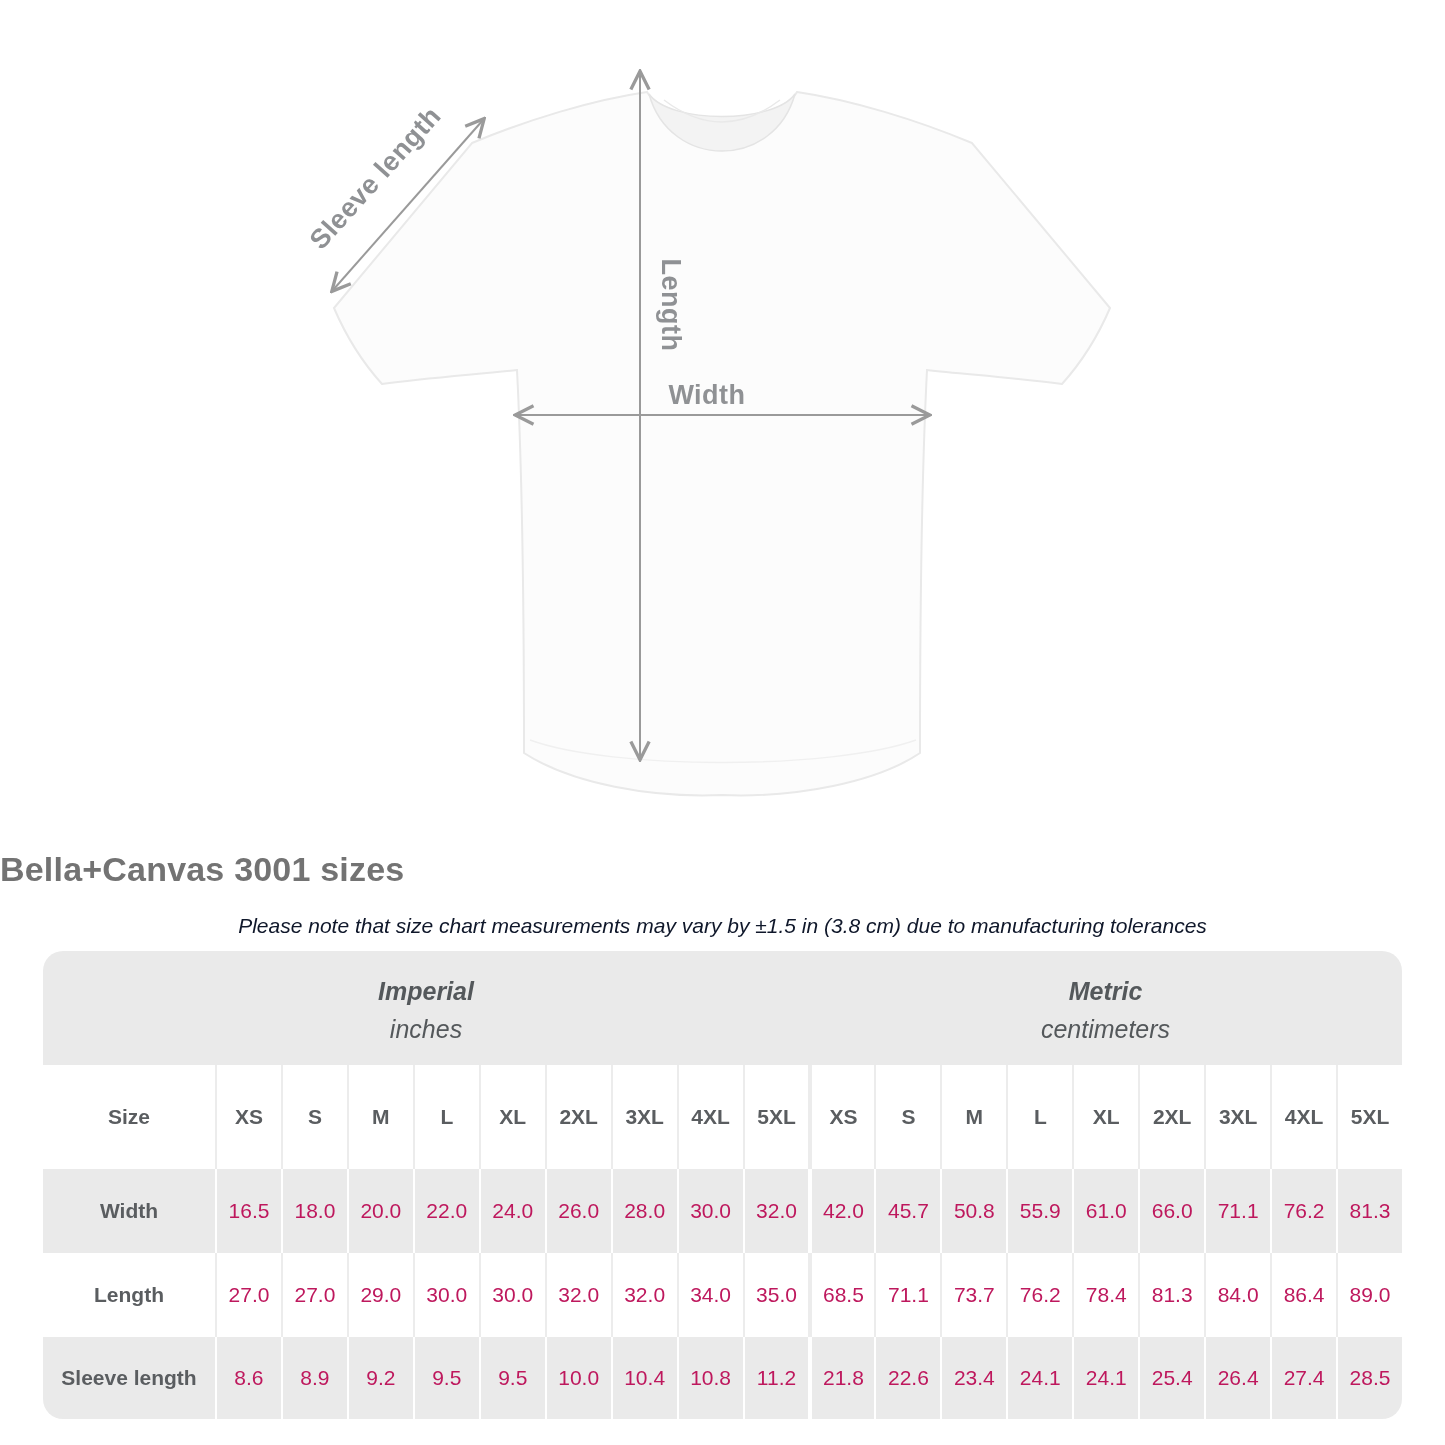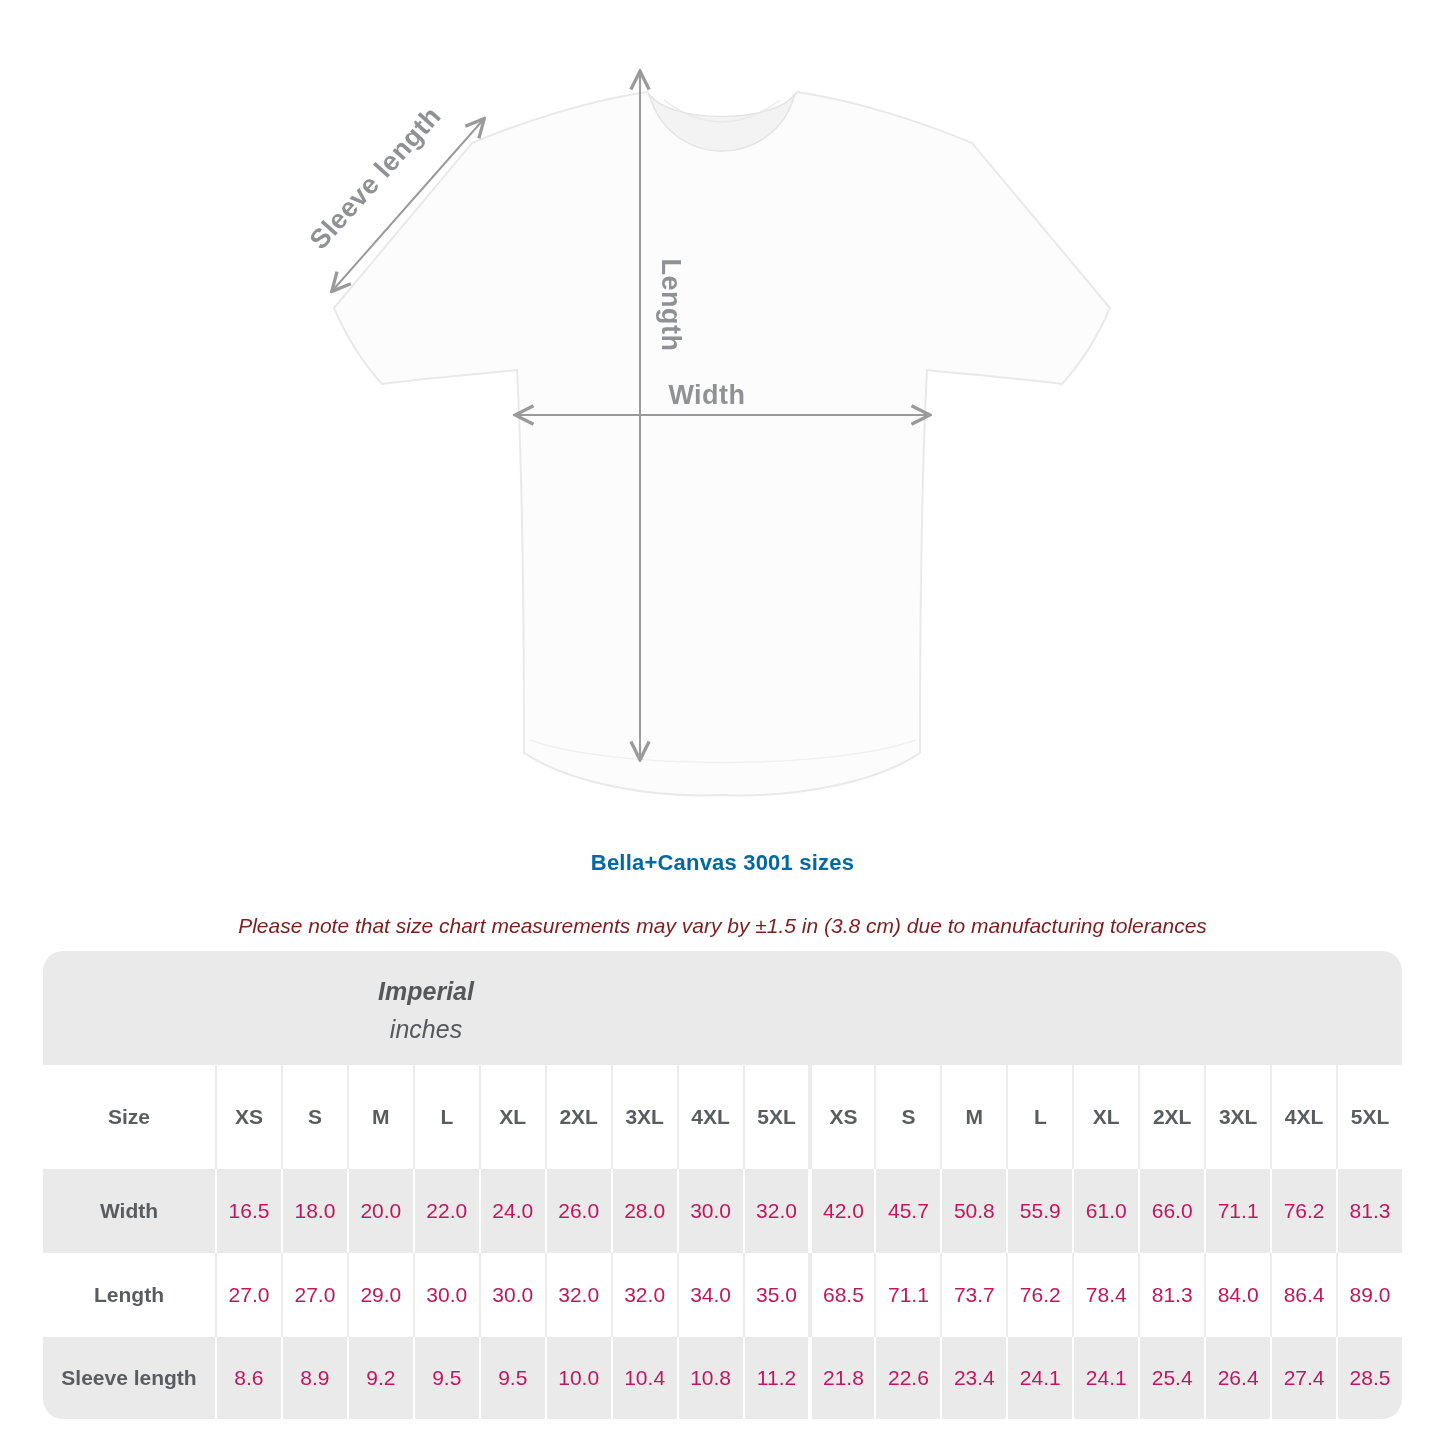--- a/index.html
+++ b/index.html
@@ -6,26 +6,26 @@
   .page{
     position:relative;width:1445px;height:1445px;background:#ffffff;overflow:hidden;
     font-family:"Liberation Sans", sans-serif;
   }
   
   .shirt-wrap{position:absolute;left:272px;top:48px;width:900px;height:785px;}
   .shirt-wrap svg{display:block;}
   .diag-label{font-weight:bold;font-size:27px;fill:#8f9194;letter-spacing:0.5px;}
   
   .title{
-    position:absolute;top:850px;left:0;width:100%;text-align:center;
-    font-size:22px;font-weight:bold;color:#0369a1;letter-spacing:0.2px;
+    position:absolute;top:850px;left:0;width:100%;text-align:left;
+    font-size:34px;font-weight:bold;color:#737373;letter-spacing:0.2px;
   }
   .subtitle{
     position:absolute;top:914px;left:0;width:100%;text-align:center;
-    font-size:21px;font-style:italic;color:#7f1d1d;
+    font-size:21px;font-style:italic;color:#0f172a;
   }
   
   .size-table{
     position:absolute;left:43px;top:951px;width:1359px;border-radius:20px;overflow:hidden;
   }
   .unit-band{display:flex;background:#eaeaea;height:114px;}
   .unit-group{display:flex;flex-direction:column;align-items:center;justify-content:center;gap:9px;padding-top:4px;}
   .unit-imperial{width:766px;}
   .unit-metric{flex:1;}
   .unit-name{font-size:25px;font-weight:bold;font-style:italic;color:#54585b;}
@@ -86,20 +86,24 @@
   </div>
 
   <div class="title">Bella+Canvas 3001 sizes</div>
   <div class="subtitle">Please note that size chart measurements may vary by ±1.5 in (3.8 cm) due to manufacturing tolerances</div>
 
   <div class="size-table">
     <div class="unit-band">
       <div class="unit-group unit-imperial">
         <div class="unit-name">Imperial</div>
         <div class="unit-sub">inches</div>
+      </div>
+      <div class="unit-group unit-metric">
+        <div class="unit-name">Metric</div>
+        <div class="unit-sub">centimeters</div>
       </div>
     </div>
     <div class="grid" id="size-grid">
         <div class="cell lab rh-head row-white">Size</div>
         <div class="cell lab c-data rh-head row-white">XS</div>
         <div class="cell lab c-data rh-head row-white">S</div>
         <div class="cell lab c-data rh-head row-white">M</div>
         <div class="cell lab c-data rh-head row-white">L</div>
         <div class="cell lab c-data rh-head row-white">XL</div>
         <div class="cell lab c-data rh-head row-white">2XL</div>

